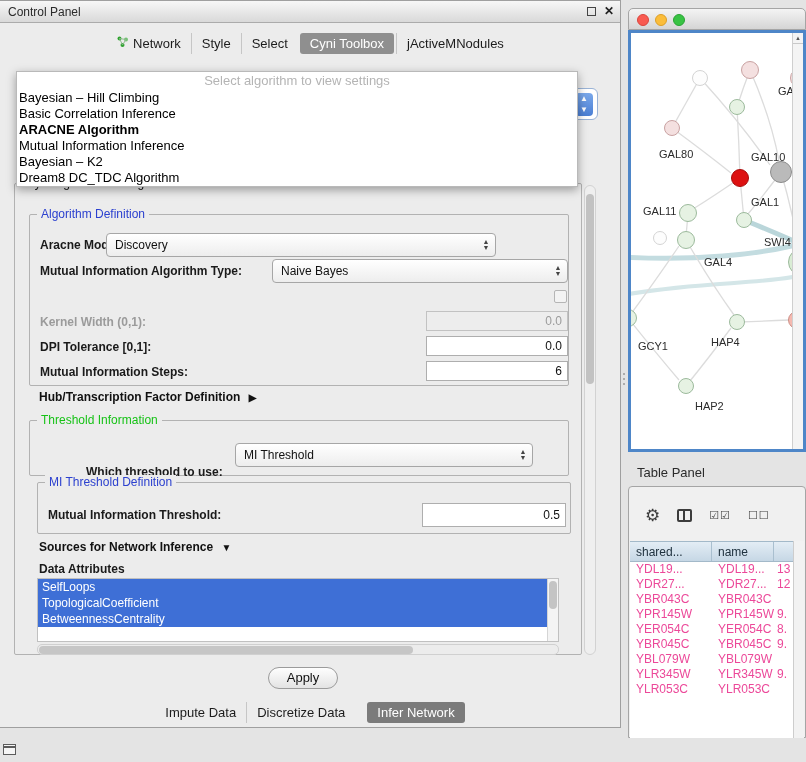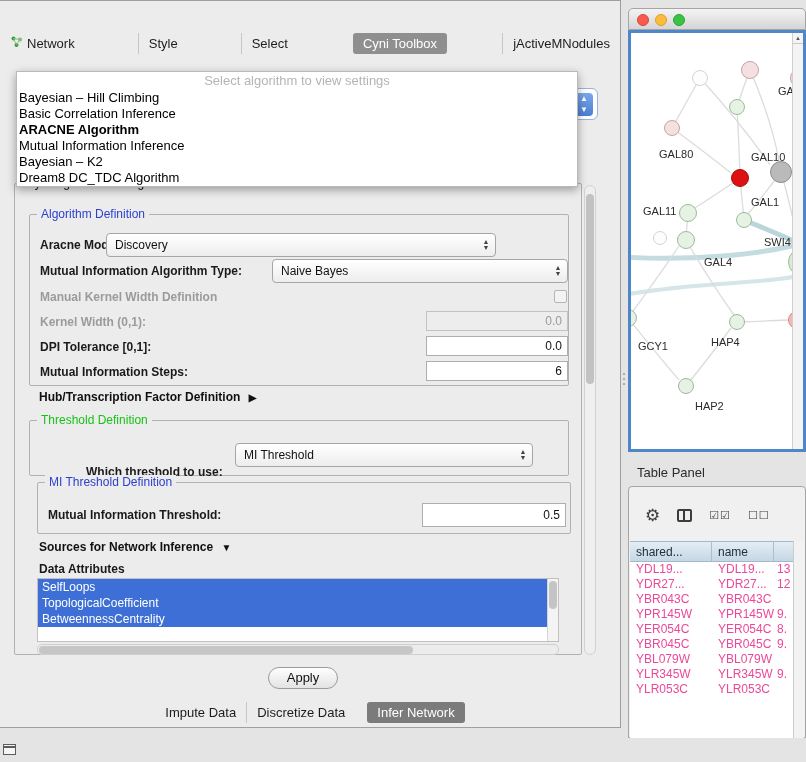--- a/index.html
+++ b/index.html
@@ -7,21 +7,21 @@
   .screen { position:relative; width:806px; height:762px; background:#e4e4e4; overflow:hidden; font-size:12px; color:#1a1a1a; }
 
   
   .cp { position:absolute; left:0; top:8; width:621px; height:728px; background:#ececec; border:1px solid #9f9f9f; border-left:none; }
   .cp-titlebar { position:absolute; left:0; top:0; width:100%; height:22px; background:linear-gradient(#f7f7f7,#d9d9d9); border-bottom:1px solid #ababab; display:flex; align-items:center; }
   .cp-title { margin-left:8px; font-size:12px; color:#2b2b2b; }
   .cp-win-btns { position:absolute; right:6px; top:4px; display:flex; gap:8px; align-items:center; }
   .float-ic { width:9px; height:9px; border:1.5px solid #444; background:transparent; }
   .close-ic { font-size:12px; font-weight:bold; color:#222; line-height:12px; cursor:default; }
 
-  .cp-tabs { position:absolute; left:0; top:30px; width:100%; height:24px; display:flex; justify-content:space-between; align-items:center; font-size:13px; }
+  .cp-tabs { position:absolute; left:0; top:30px; width:100%; height:24px; display:flex; justify-content:center; align-items:center; font-size:13px; }
   .cp-tab { padding:3px 10px; color:#1c1c1c; display:flex; align-items:center; gap:4px; }
   .cp-tab + .cp-tab { border-left:1px solid #c6c6c6; }
   .cp-tab.active { background:#8f8f8f; color:#fff; border-radius:3px; border-left:none; margin:0 2px; }
 
   
   .popup { position:absolute; left:16px; top:49px; width:562px; height:116px; background:#fff; border:1px solid #b9b9b9; box-shadow:0 3px 9px rgba(0,0,0,.35); z-index:20; font-size:13px;margin-top:21px; }
   .popup-prompt { height:18px; line-height:18px; text-align:center; color:#b4b4b4; }
   .popup-item { height:16px; line-height:16px; padding-left:2px; color:#000; }
   .popup-item.selected { font-weight:bold; }
 
@@ -113,20 +113,27 @@
 
   .net-tab-icon { display:inline-block; }
 </style>
 </head>
 <body>
 
 <div class="screen">
 
   <div class="cp">
 
+    <div class="cp-titlebar">
+      <span class="cp-title">Control Panel</span>
+      <span class="cp-win-btns">
+        <span class="float-ic"></span>
+        <span class="close-ic">✕</span>
+      </span>
+    </div>
 
     <div class="cp-tabs">
       <span class="cp-tab">
         <span class="net-tab-icon">
           <svg width="13" height="13">
               <circle cx="3.5" cy="3.5" r="2" fill="#2fa32f"></circle>
               <circle cx="10" cy="4.5" r="2" fill="#74c274"></circle>
               <circle cx="6.5" cy="10" r="2" fill="#2fa32f"></circle>
               <path d="M3.5,3.5 L10,4.5 L6.5,10 Z" stroke="#8cba8c" fill="none"></path>
             </svg>
@@ -178,40 +185,39 @@
 
         <span class="lbl" style="left:10px; top:49px;">Mutual Information Algorithm Type:</span>
         <div class="combo" style="left:242px; top:44px; width:296px; height:24px;">
           <span class="ctext">Naive Bayes</span>
           <span class="arrs">
               <span>▲</span>
               <span>▼</span>
             </span>
         </div>
 
-        <span class="lbl dis" style="left:10px; top:75px;">Manual Kernel Width Definition</span>
         <span class="checkbox" style="left:524px; top:75px;"></span>
 
         <span class="lbl dis" style="left:10px; top:100px;">Kernel Width (0,1):</span>
         <input class="field dis" style="left: 396px; top: 96px; width: 142px; height: 20px;" readonly="" value="0.0">
 
         <span class="lbl" style="left:10px; top:125px;">DPI Tolerance [0,1]:</span>
         <input class="field" style="left: 396px; top: 121px; width: 142px; height: 20px;" value="0.0">
 
         <span class="lbl" style="left:10px; top:150px;">Mutual Information Steps:</span>
         <input class="field" style="left: 396px; top: 146px; width: 142px; height: 20px;" value="6">
       </div>
 
       <div class="toggle-row" style="left:24px; top:206px;">
         <span>Hub/Transcription Factor Definition</span>
         <span class="tri">▶</span>
       </div>
 
       <div class="frame" style="left:14px; top:236px; width:540px; height:56px;">
-        <span class="frame-label t-green">Threshold Definition</span>
+        <span class="frame-label t-green">Threshold Information</span>
         <span class="lbl" style="left:56px; top:44px;">Which threshold to use:</span>
         <div class="combo" style="left:205px; top:22px; width:298px; height:24px;">
           <span class="ctext">MI Threshold</span>
           <span class="arrs">
               <span>▲</span>
               <span>▼</span>
             </span>
         </div>
       </div>
 

